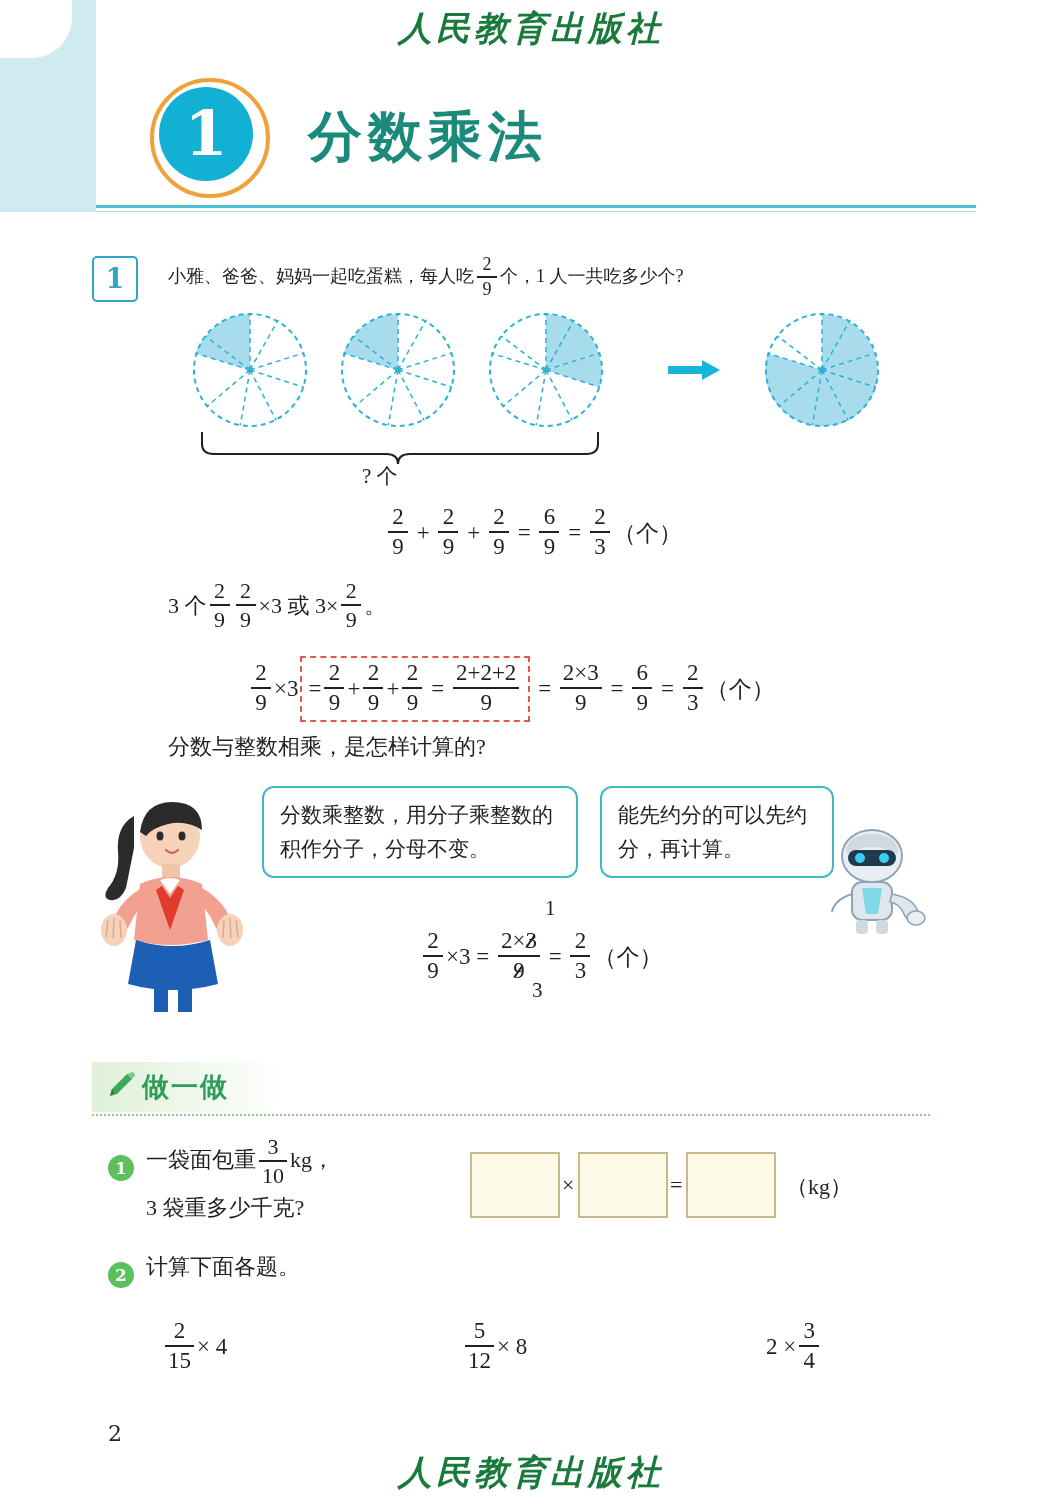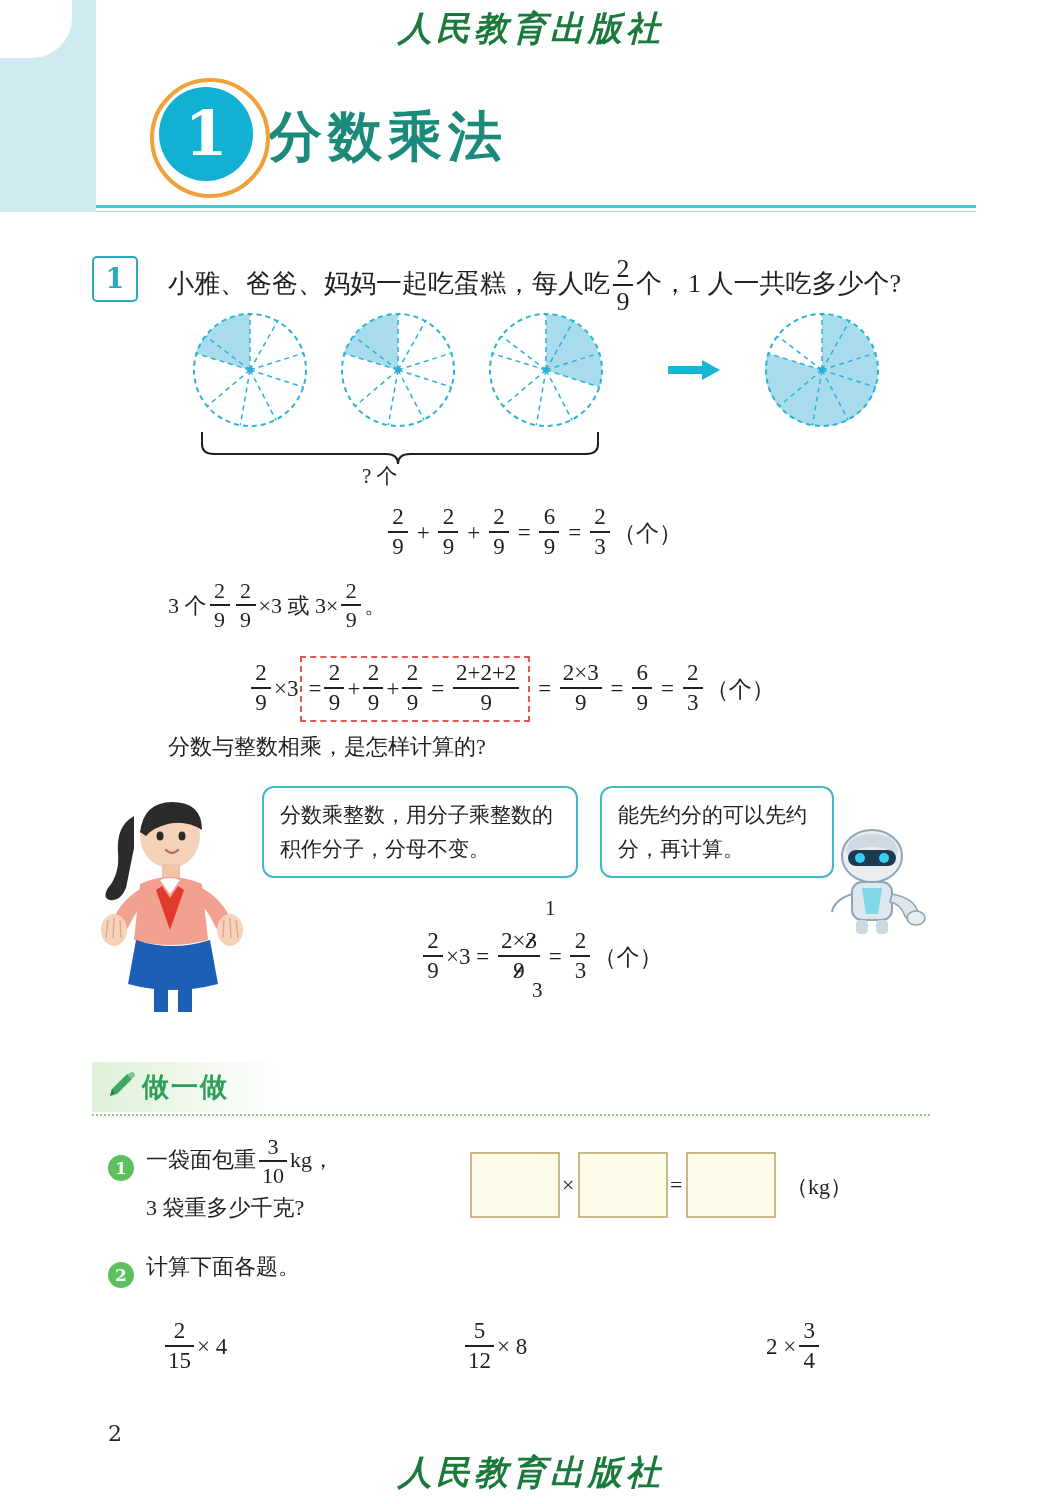--- a/index.html
+++ b/index.html
@@ -93,20 +93,21 @@
     left: 9px; top: 9px;
     width: 94px; height: 94px;
     line-height: 94px;
     text-align: center;
     color: #ffffff;
     font-family: "DejaVu Serif", serif;
     font-weight: bold;
     font-size: 62px;
   }
   .chapter-title {
+    margin-left: 40px;
     font-family: Liberation Serif, serif;
     font-weight: bold;
     font-size: 54px;
     color: #1b8a7a;
     letter-spacing: 6px;
   }
   .header-rule {
     position: absolute;
     top: 205px;
     left: 96px;
@@ -136,21 +137,21 @@
     font-family: "DejaVu Serif", serif;
     font-weight: bold;
     font-size: 27px;
     line-height: 42px;
     text-align: center;
   }
   .q-text {
     position: absolute;
     left: 168px;
     top: 256px;
-    font-size: 26px;
+    font-size: 18px;
     line-height: 40px;
     white-space: nowrap;
   }
 
   
   .frac {
     display: inline-flex;
     flex-direction: column;
     align-items: center;
     vertical-align: middle;

